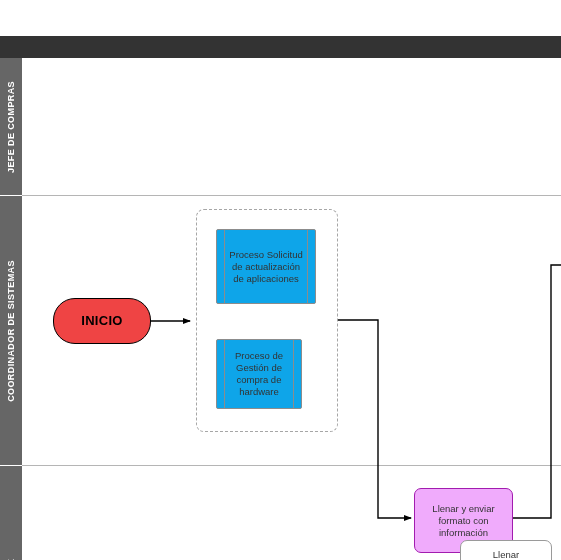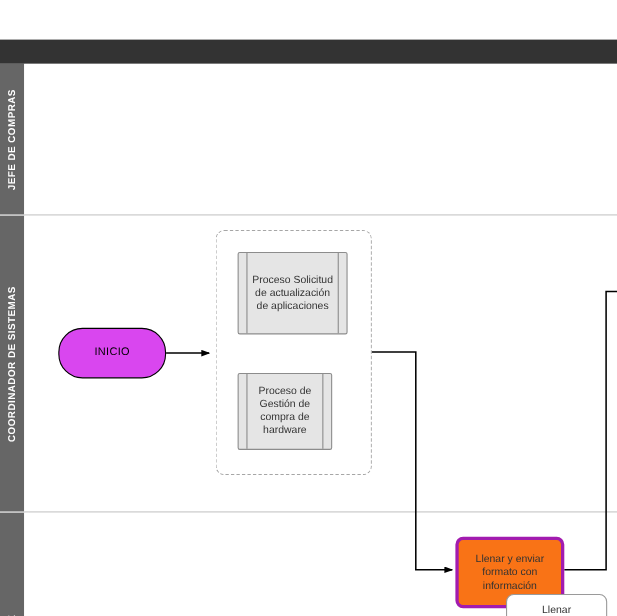--- a/index.html
+++ b/index.html
@@ -119,52 +119,52 @@
     align-items: center;
     justify-content: center;
     text-align: center;
     color: #333333;
     font-size: 9.5px;
     line-height: 12px;
   }
 
   
   .node-terminator {
-    background: #d946ef;
+    background: #ef4444;
     border: 1.3px solid #000000;
     border-radius: 22px;
     color: #000000;
-    font-size: 10px;
-    font-weight: normal;
+    font-size: 13px;
+    font-weight: bold;
     letter-spacing: 0.3px;
   }
 
   
   .node-subprocess {
-    background: #e5e5e5;
+    background: #0ea5e9;
     border: 1px solid #8c8c8c;
     border-radius: 2px;
   }
   .node-subprocess::before,
   .node-subprocess::after {
     content: "";
     position: absolute;
     top: 0;
     bottom: 0;
     width: 0;
     border-left: 1px solid #8c8c8c;
   }
   .node-subprocess::before { left: 7px; }
   .node-subprocess::after  { right: 7px; }
   .node-subprocess .node-text { position: relative; padding: 0 10px; }
 
   
   .node-task {
-    background: #f97316;
-    border: 3px solid #a21caf;
+    background: #f0abfc;
+    border: 1px solid #a21caf;
     border-radius: 7px;
   }
   .node-task .node-text { padding: 0 6px; }
 
   
   .node-doc {
     background: #ffffff;
     border: 1px solid #9a9a9a;
     border-radius: 7px;
     align-items: flex-start;

